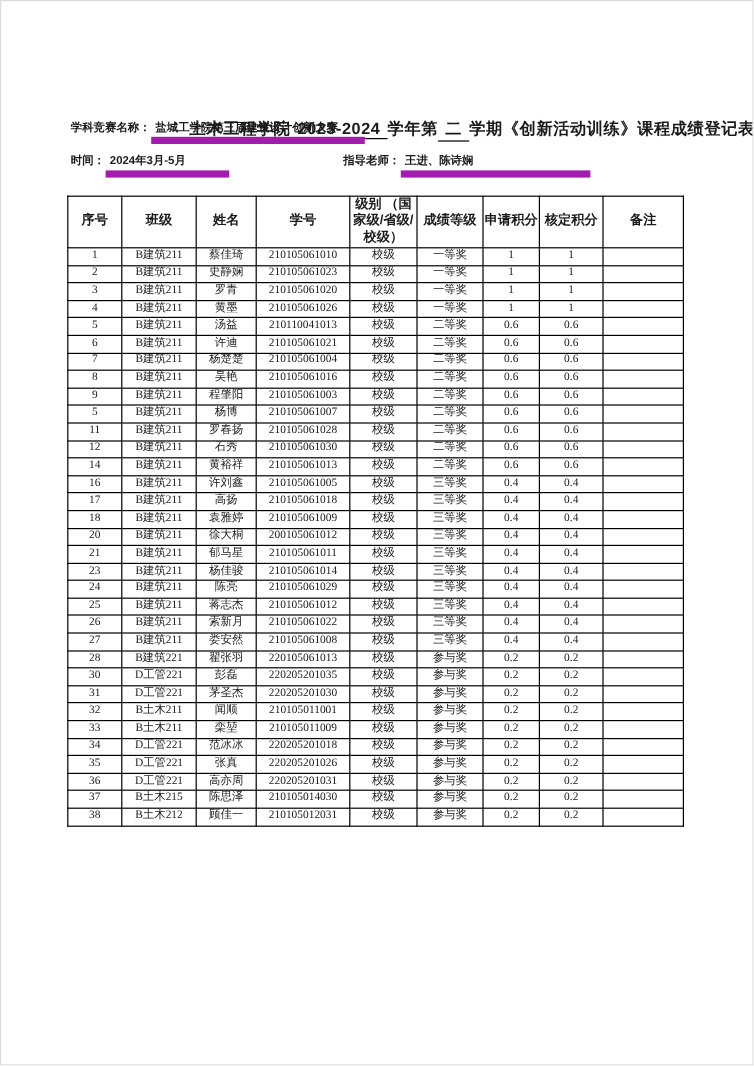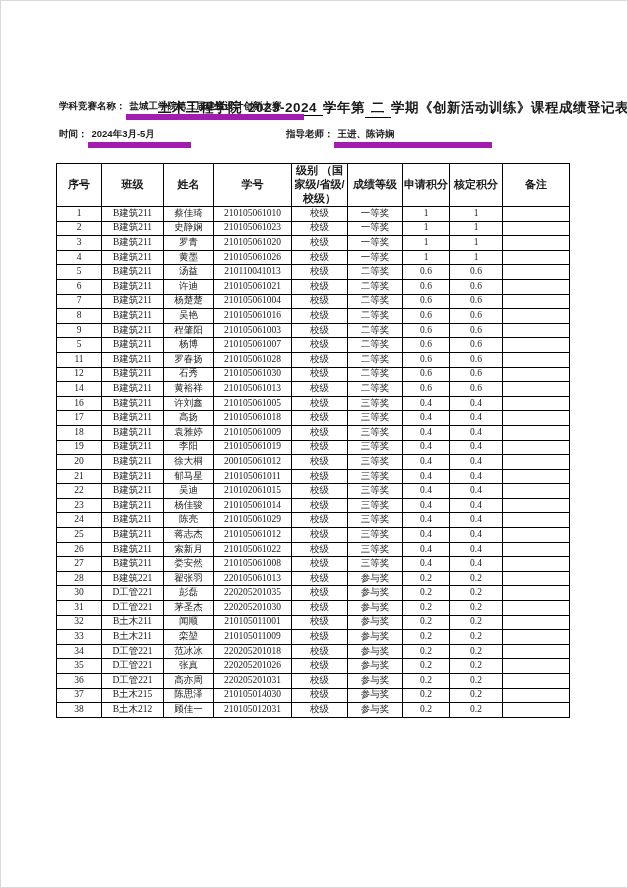--- a/index.html
+++ b/index.html
@@ -295,57 +295,35 @@
           <td>B建筑211</td>
           <td>袁雅婷</td>
           <td>210105061009</td>
           <td>校级</td>
           <td>三等奖</td>
           <td>0.4</td>
           <td>0.4</td>
           <td></td>
         </tr>
         <tr>
-          <td>19</td>
-          <td>B建筑211</td>
-          <td>李阳</td>
-          <td>210105061019</td>
-          <td>校级</td>
-          <td>三等奖</td>
-          <td>0.4</td>
-          <td>0.4</td>
-          <td></td>
-        </tr>
-        <tr>
           <td>20</td>
           <td>B建筑211</td>
           <td>徐大桐</td>
           <td>200105061012</td>
           <td>校级</td>
           <td>三等奖</td>
           <td>0.4</td>
           <td>0.4</td>
           <td></td>
         </tr>
         <tr>
           <td>21</td>
           <td>B建筑211</td>
           <td>郁马星</td>
           <td>210105061011</td>
-          <td>校级</td>
-          <td>三等奖</td>
-          <td>0.4</td>
-          <td>0.4</td>
-          <td></td>
-        </tr>
-        <tr>
-          <td>22</td>
-          <td>B建筑211</td>
-          <td>吴迪</td>
-          <td>210102061015</td>
           <td>校级</td>
           <td>三等奖</td>
           <td>0.4</td>
           <td>0.4</td>
           <td></td>
         </tr>
         <tr>
           <td>23</td>
           <td>B建筑211</td>
           <td>杨佳骏</td>

